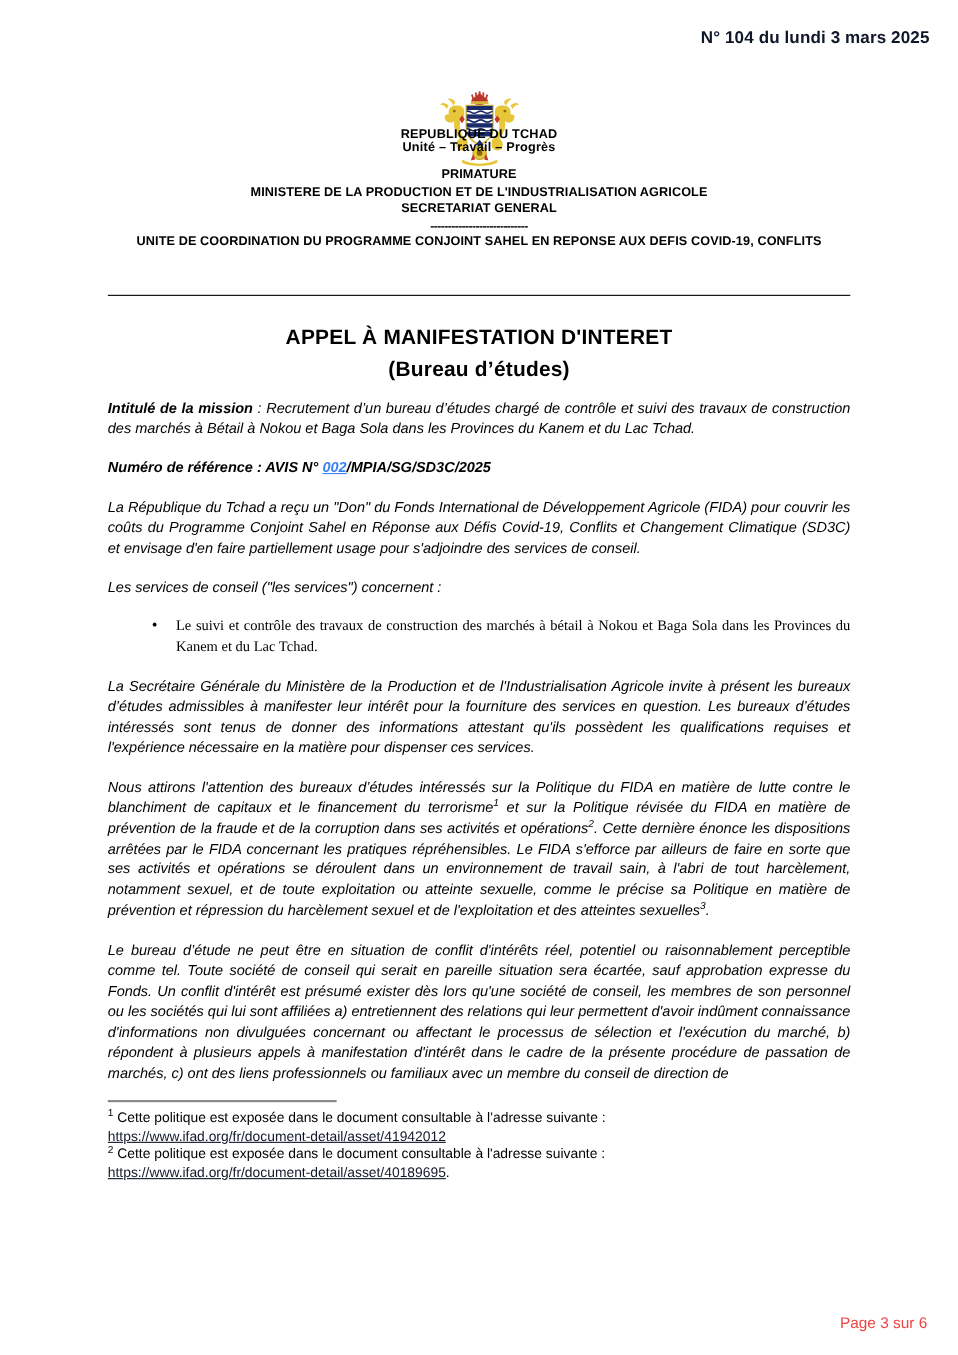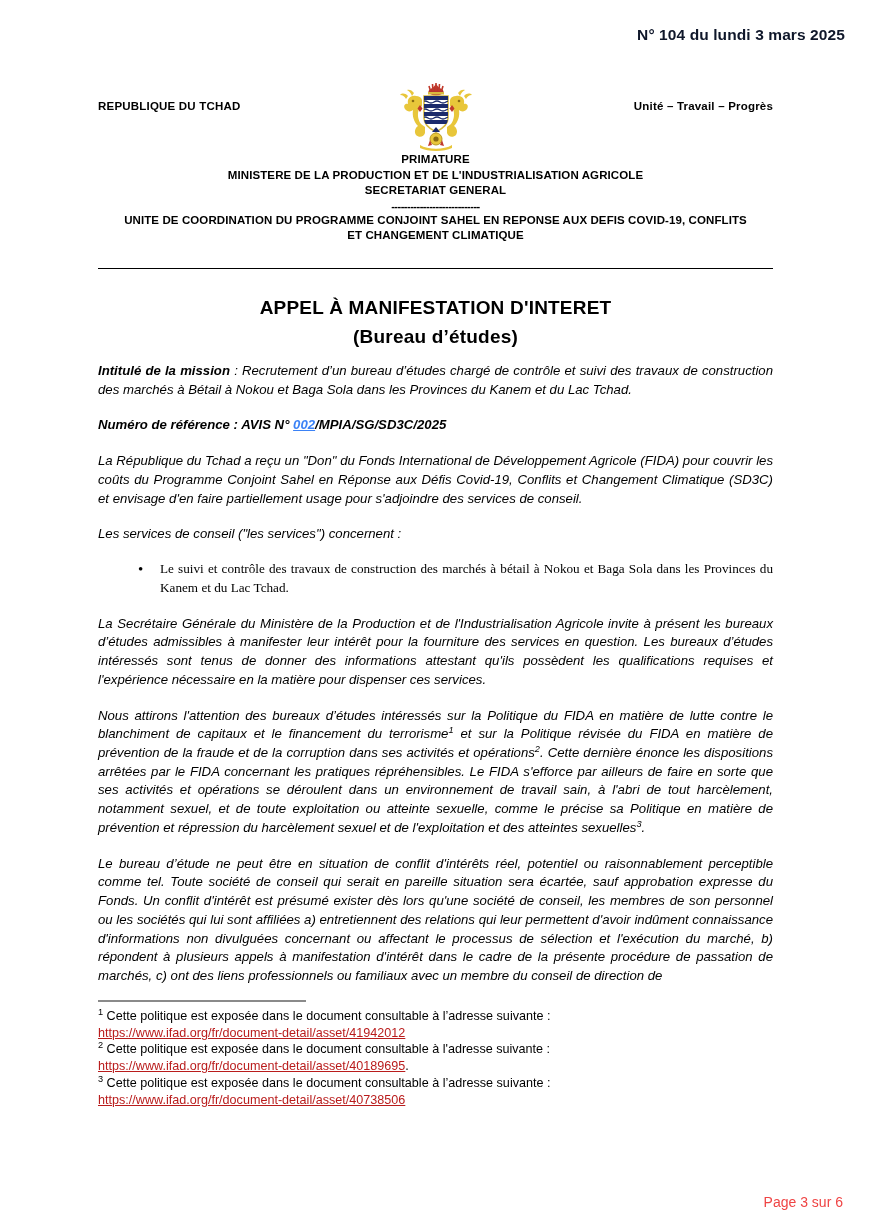--- a/index.html
+++ b/index.html
@@ -30,26 +30,27 @@
     right: 26px;
     font-size: 15.5px;
     font-weight: bold;
     color: #0f172a;
     letter-spacing: 0.1px;
   }
 
   
   .masthead {
     position: absolute;
-    top: 100px;
+    top: 116px;
     left: 98px;
     width: 675px;
     display: flex;
     align-items: center;
-    justify-content: space-between;
+    justify-content: center;
+    flex-direction: column;
   }
   .masthead-left, .masthead-right {
     font-size: 11.5px;
     font-weight: bold;
     letter-spacing: 0.2px;
     white-space: nowrap;
   }
   .masthead-right { text-align: right; }
 
   .emblem-wrap {
@@ -154,21 +155,21 @@
     font-size: 12.6px;
     line-height: 1.33;
   }
   .fn-rule {
     width: 208px;
     border-top: 2px solid #8a8a8a;
     margin: 0 0 6px 0;
   }
   .fn-item { margin-bottom: 0px; }
   .fn-link {
-    color: #b91c1c;
+    color: #0f172a;
     text-decoration: underline;
     word-break: break-all;
     margin-top: 13px;
   }
   .fn-marker { font-size: 9.2px; vertical-align: super; line-height: 0; }
 
   
   .page-footer {
     position: absolute;
     right: 28px;
@@ -248,21 +249,20 @@
     <div class="masthead-left">REPUBLIQUE DU TCHAD</div>
     <div class="masthead-right">Unité – Travail – Progrès</div>
   </div>
 
   <div class="institution">
     <div>PRIMATURE</div>
     <div>MINISTERE DE LA PRODUCTION ET DE L'INDUSTRIALISATION AGRICOLE</div>
     <div>SECRETARIAT GENERAL</div>
     <span class="dashes">----------------------------</span>
     <div>UNITE DE COORDINATION DU PROGRAMME CONJOINT SAHEL EN REPONSE AUX DEFIS COVID-19, CONFLITS</div>
-    <div>ET CHANGEMENT CLIMATIQUE</div>
   </div>
 
   <div class="hdr-rule"></div>
 
   <div class="doc-title">
     <div>APPEL À MANIFESTATION D'INTERET</div>
     <div>(Bureau d’études)</div>
   </div>
 
   <div class="body-col">
@@ -292,21 +292,17 @@
     <div class="fn-item">
       <span class="fn-marker">1</span><span> Cette politique est exposée dans le document consultable à l’adresse suivante :</span><br>
       <span class="fn-link">https://www.ifad.org/fr/document-detail/asset/41942012</span><span></span>
     </div>
 
     <div class="fn-item">
       <span class="fn-marker">2</span><span> Cette politique est exposée dans le document consultable à l'adresse suivante :</span><br>
       <span class="fn-link">https://www.ifad.org/fr/document-detail/asset/40189695</span><span>.</span>
     </div>
 
-    <div class="fn-item">
-      <span class="fn-marker">3</span><span> Cette politique est exposée dans le document consultable à l’adresse suivante :</span><br>
-      <span class="fn-link">https://www.ifad.org/fr/document-detail/asset/40738506</span><span></span>
-    </div>
   </div>
 
   <div class="page-footer">Page 3 sur 6</div>
 
 </div>
 
 </body></html>

